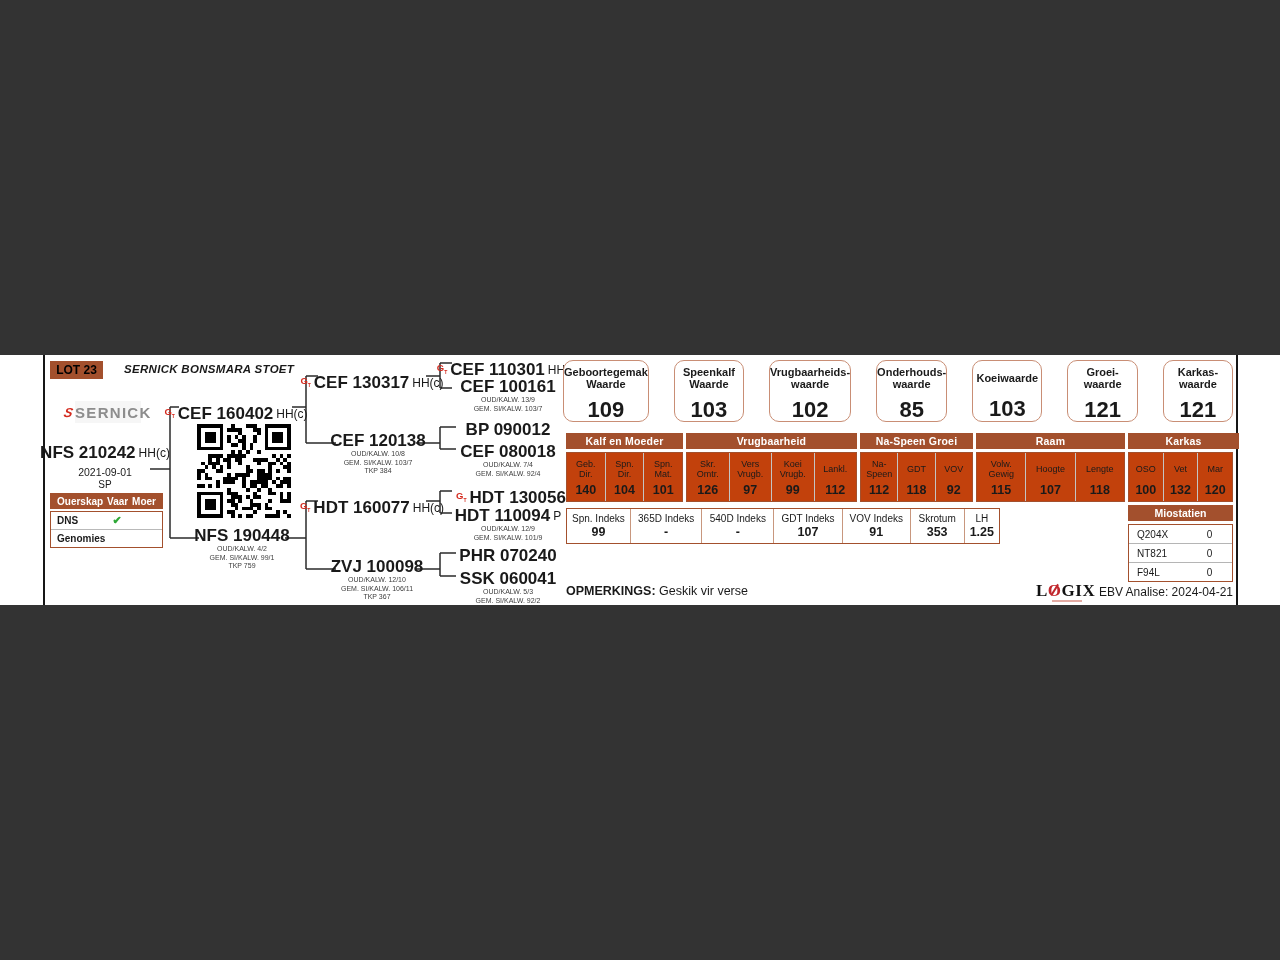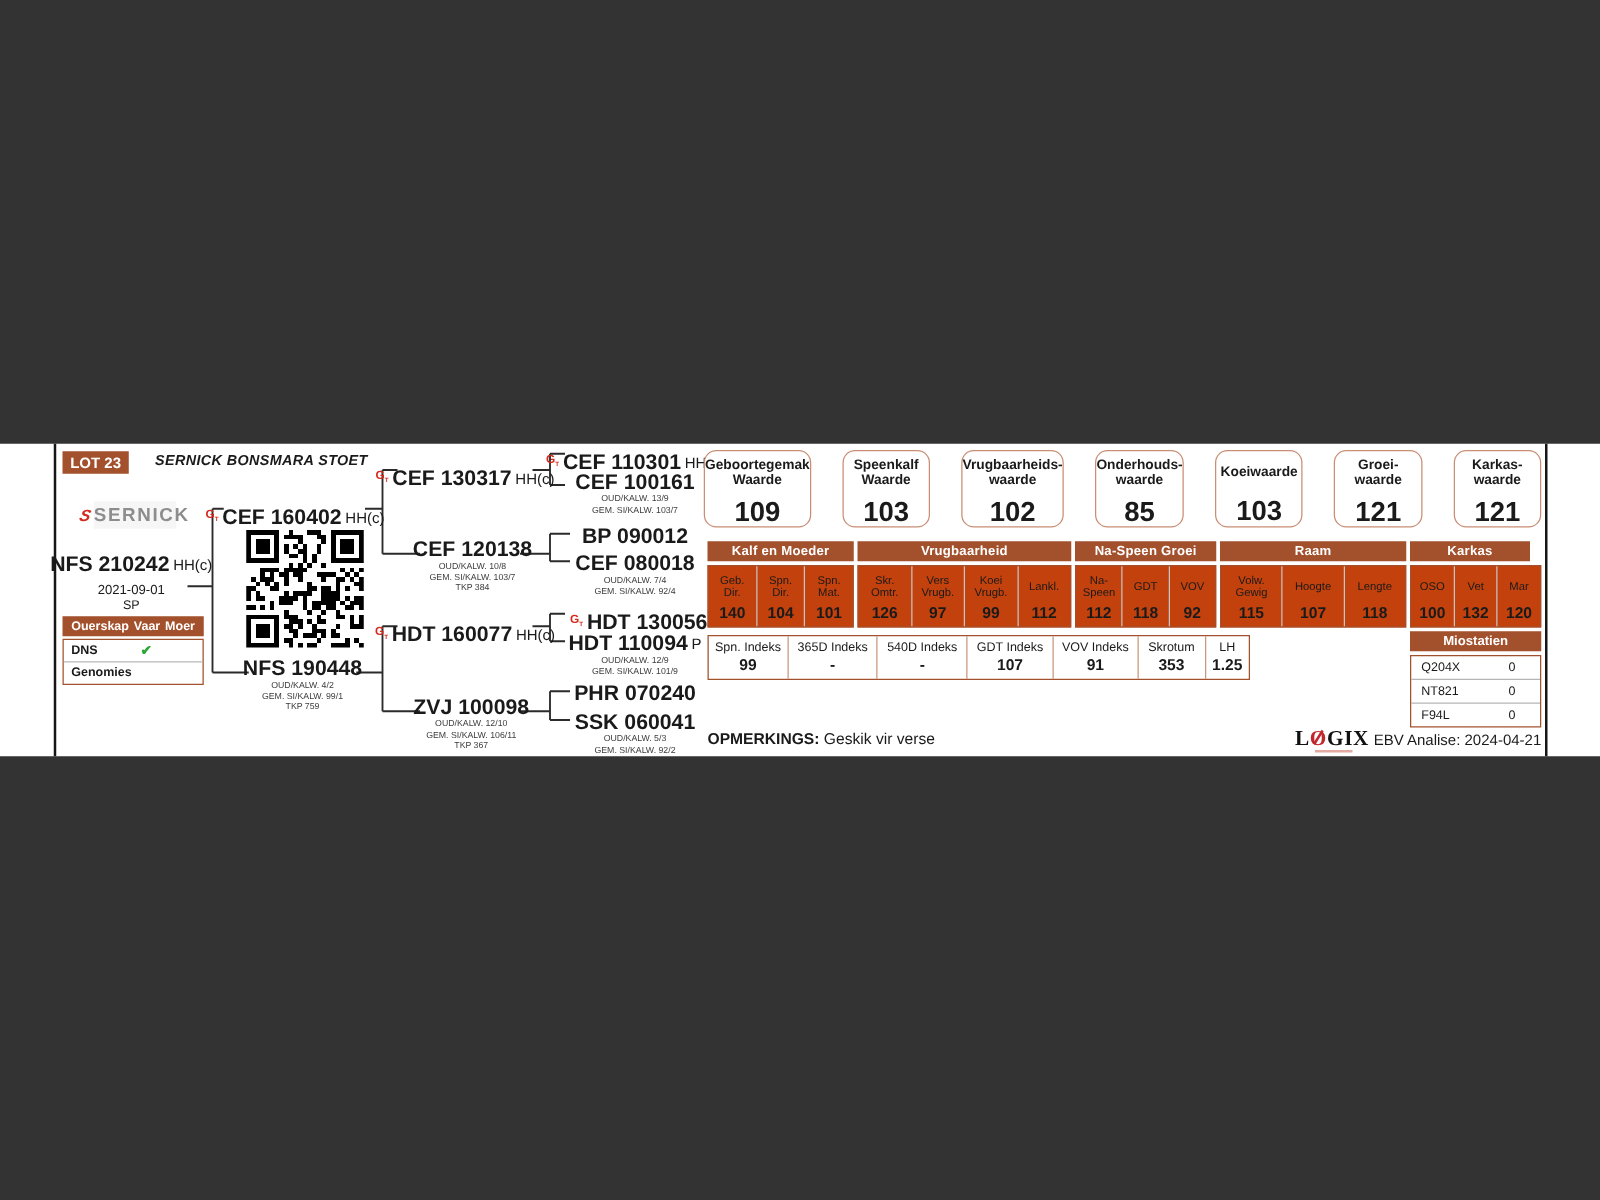--- a/index.html
+++ b/index.html
@@ -3,21 +3,21 @@
 <meta charset="utf-8">
 <style>
   html,body{margin:0;padding:0}
   body{width:1280px;height:960px;background:#333333;position:relative;overflow:hidden;
        font-family:"Liberation Sans",sans-serif;color:#1a1a1a}
   .card{position:absolute;left:0;top:355px;width:1280px;height:250px;background:#ffffff}
   .abs{position:absolute}
   .edge{position:absolute;top:0;width:1.5px;height:250px;background:#161616}
 
   
-  .lot{left:50px;top:6px;width:53px;height:18px;background:#A3502D;color:#ffffff;font-weight:bold;
+  .lot{left:50px;top:6px;width:53px;height:18px;background:#A3502D;color:#000000;font-weight:bold;
        font-size:12px;display:flex;align-items:center;justify-content:center}
   .title{left:124px;top:8px;font-style:italic;font-weight:bold;font-size:11.5px;letter-spacing:.3px}
   .brand{left:75px;top:46px;width:66px;height:22px;background:#f6f6f6;display:flex;
          align-items:center;justify-content:center;gap:2px}
   .brand-s{color:#d42a1e;font-weight:bold;font-style:italic;font-size:13px;display:inline-block;transform:skewX(-14deg)}
   .brand-txt{color:#8d8d8d;font-weight:bold;font-size:15px;letter-spacing:1.3px}
 
   
   .ped-node{position:absolute;transform:translateX(-50%);text-align:center;white-space:nowrap}
   .ptitle{display:inline-flex;align-items:center;justify-content:center;gap:3px;line-height:12px}
@@ -490,21 +490,21 @@
       <div class="vlbl">Karkas-
 waarde</div>
       <div class="vval">121</div>
     </div>
   </div>
 
   <div class="ghead" style="left:566px;width:117px">Kalf en Moeder</div>
   <div class="ghead" style="left:686px;width:171px">Vrugbaarheid</div>
   <div class="ghead" style="left:860px;width:113px">Na-Speen Groei</div>
   <div class="ghead" style="left:976px;width:149px">Raam</div>
-  <div class="ghead" style="left:1128px;width:96px">Karkas</div>
+  <div class="ghead" style="left:1128px;width:111px">Karkas</div>
 
   <div class="gtable" style="left:566px;width:117px">
     <div class="gcell">
         <div class="clbl">Geb.
 Dir.</div>
         <div class="cval">140</div>
       </div>
     <div class="gcell">
         <div class="clbl">Spn.
 Dir.</div>

